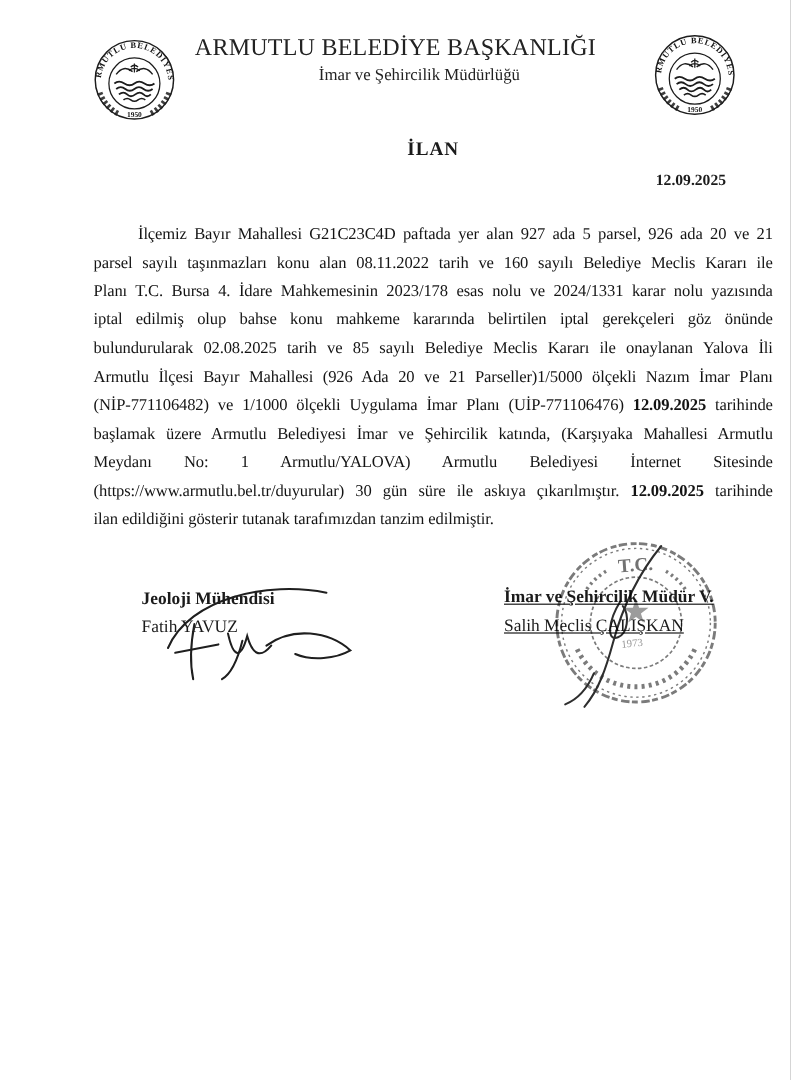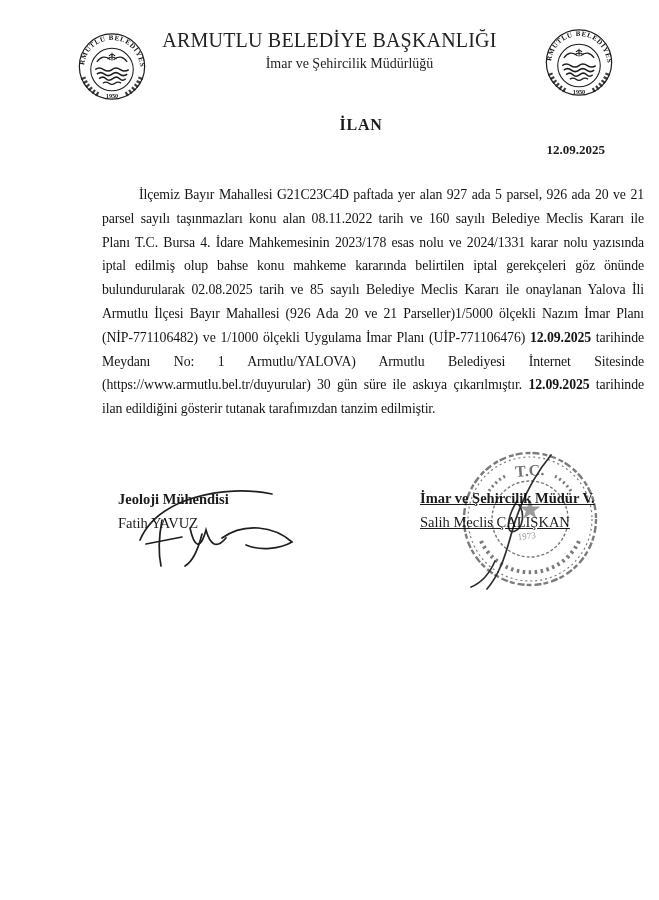--- a/index.html
+++ b/index.html
@@ -32,21 +32,21 @@
     position:absolute; left:78px; top:142px; width:527px;
     text-align:right; font-weight:bold; font-size:13px;
   }
 
   
   .body-text {
     position:absolute; left:78px; top:183px; width:566px;
     font-size:13.8px; letter-spacing:-0.1px; line-height:23.8px;
     color:#141414;
   }
-  .body-line { text-align:justify;margin-left:24px; }
+  .body-line { text-align:justify; }
   .body-line.justify { text-align-last:justify; }
   .body-line.indent  { text-indent:37px; }
   .bold { font-weight:bold; }
 
   
   .sig-block { position:absolute; text-align:left; z-index:2; }
   .sig-left  { left:118px; top:489px; width:160px; }
   .sig-right { left:420px; top:488px; width:210px;text-decoration:underline; }
   .sig-title { font-weight:bold; font-size:14.5px; line-height:20px; }
   .sig-name  { font-size:14.5px; margin-top:6px; }
@@ -114,20 +114,21 @@
   <div class="doc-date">12.09.2025</div>
 
   <div class="body-text">
       <div class="body-line justify indent"><span>İlçemiz Bayır Mahallesi G21C23C4D paftada yer alan 927 ada 5 parsel, 926 ada 20 ve 21</span></div>
       <div class="body-line justify"><span>parsel sayılı taşınmazları konu alan 08.11.2022 tarih ve 160 sayılı Belediye Meclis Kararı ile</span></div>
       <div class="body-line justify"><span>Planı T.C. Bursa 4. İdare Mahkemesinin 2023/178 esas nolu ve 2024/1331 karar nolu yazısında</span></div>
       <div class="body-line justify"><span>iptal edilmiş olup bahse konu mahkeme kararında belirtilen iptal gerekçeleri göz önünde</span></div>
       <div class="body-line justify"><span>bulundurularak 02.08.2025 tarih ve 85 sayılı Belediye Meclis Kararı ile onaylanan Yalova İli</span></div>
       <div class="body-line justify"><span>Armutlu İlçesi Bayır Mahallesi (926 Ada 20 ve 21 Parseller)1/5000 ölçekli Nazım İmar Planı</span></div>
       <div class="body-line justify"><span>(NİP-771106482) ve 1/1000 ölçekli Uygulama İmar Planı (UİP-771106476) </span><span class="bold">12.09.2025</span><span> tarihinde</span></div>
+      <div class="body-line justify"><span>başlamak üzere Armutlu Belediyesi İmar ve Şehircilik katında, (Karşıyaka Mahallesi Armutlu</span></div>
       <div class="body-line justify"><span>Meydanı No: 1 Armutlu/YALOVA) Armutlu Belediyesi İnternet Sitesinde</span></div>
       <div class="body-line justify"><span>(https://www.armutlu.bel.tr/duyurular) 30 gün süre ile askıya çıkarılmıştır. </span><span class="bold">12.09.2025</span><span> tarihinde</span></div>
       <div class="body-line"><span>ilan edildiğini gösterir tutanak tarafımızdan tanzim edilmiştir.</span></div>
     </div>
 
   <div class="sig-block sig-left">
     <div class="sig-title">Jeoloji Mühendisi</div>
     <div class="sig-name">Fatih YAVUZ</div>
   </div>
 

